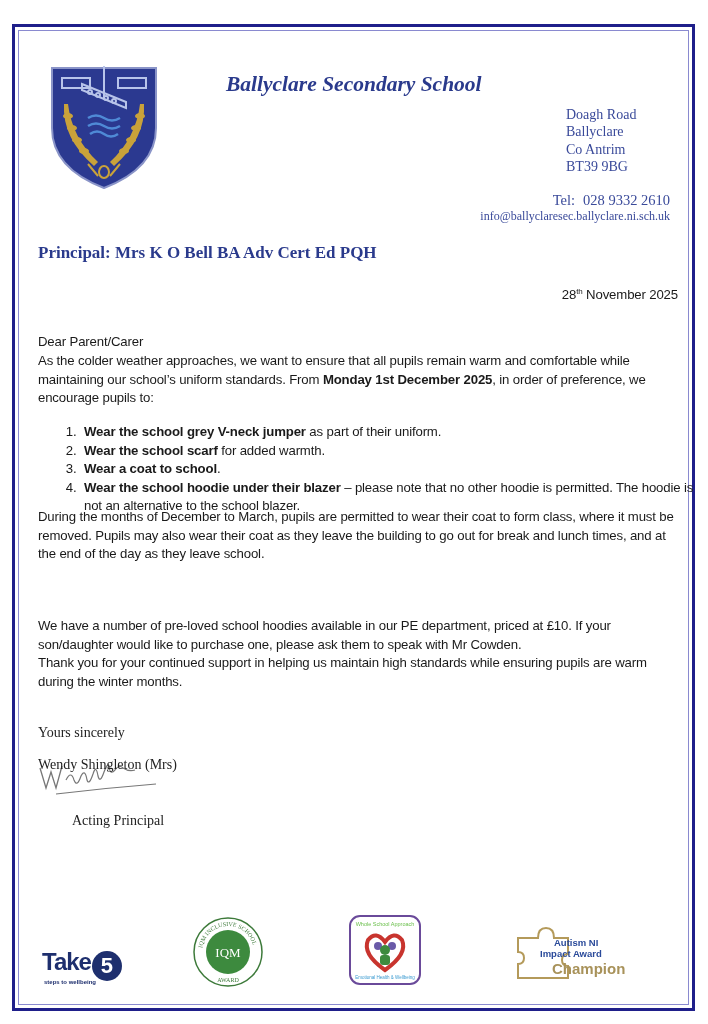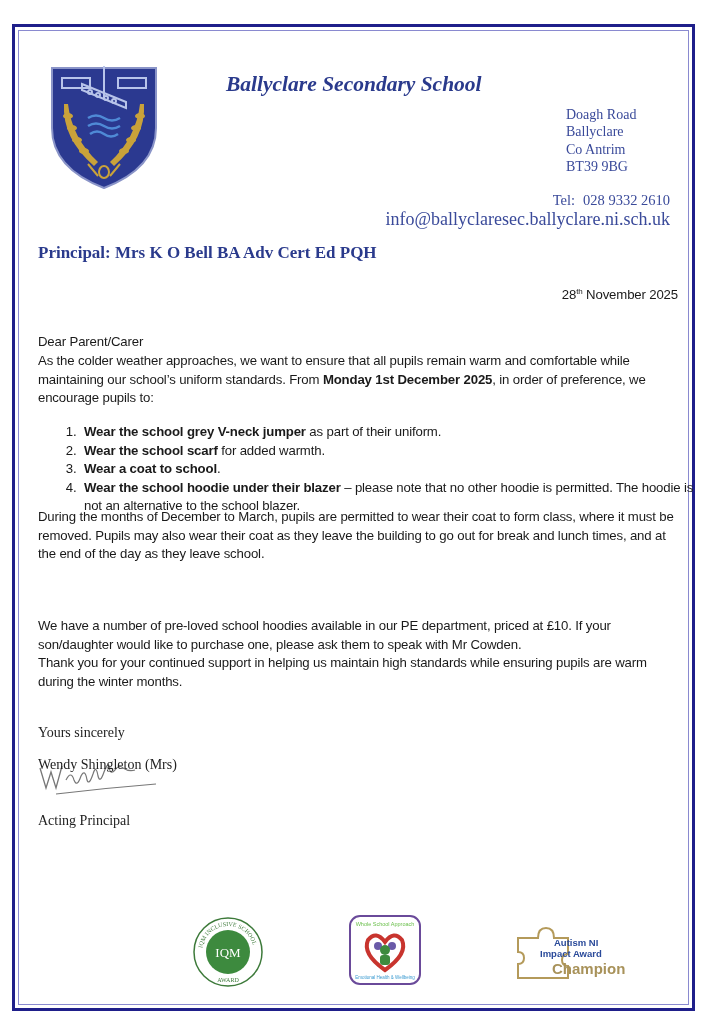--- a/index.html
+++ b/index.html
@@ -4,21 +4,21 @@
 <style>
   html, body { margin:0; padding:0; background:#ffffff; }
   body { width:708px; height:1024px; position:relative; overflow:hidden; font-family:"Liberation Sans", sans-serif; color:#1a1a1a; }
   .frame { position:absolute; left:12px; top:24px; width:683px; height:987px; box-sizing:border-box; border:3px solid #1f1f8a; }
   .frame-inner { position:absolute; left:3px; top:3px; right:3px; bottom:3px; border:1.5px solid #8a8ad0; }
   .crest { position:absolute; left:44px; top:58px; width:120px; height:134px; }
   .school-name { position:absolute; left:226px; top:72px; font-family:"Liberation Serif", serif; font-style:italic; font-weight:bold; font-size:21.5px; color:#2a3a8c; }
   .address { position:absolute; left:566px; top:106px; font-family:"Liberation Serif", serif; font-size:14px; line-height:17.3px; color:#3a4a9a; }
   .tel { position:absolute; right:38px; top:192px; font-family:"Liberation Serif", serif; font-size:14.5px; color:#3a4a9a; text-align:right; }
   .tel .lbl { margin-right:8px; }
-  .email { position:absolute; right:38px; top:209px; font-family:"Liberation Serif", serif; font-size:18px; color:#3a4a9a; }
+  .email { position:absolute; right:38px; top:209px; font-family:"Liberation Serif", serif; font-size:12px; color:#3a4a9a; }
   .principal { position:absolute; left:38px; top:243px; font-family:"Liberation Serif", serif; font-weight:bold; font-size:17px; color:#2a3a8c; }
   .body-text { position:absolute; left:38px; width:640px; font-family:"Liberation Sans", sans-serif; font-size:13.2px; line-height:18.5px; color:#1a1a1a; letter-spacing:-0.15px; }
   .date sup { font-size:8px; }
   ol.pref { position:absolute; left:38px; top:423px; width:630px; margin:0; padding:0 0 0 42px; font-size:13.2px; line-height:18.5px; letter-spacing:-0.15px; }
   ol.pref li { padding-left:4px; }
   .closing { position:absolute; left:38px; font-family:Liberation Serif, serif; font-size:14px; line-height:17.5px; color:#222; }
   .signature { position:absolute; left:36px; top:758px; width:130px; height:40px; }
   .logos { position:absolute; left:0; top:910px; width:708px; height:80px; }
   .logo { position:absolute; }
   .take5 { left:42px; top:38px; }
@@ -106,23 +106,27 @@
 
 <div class="closing" style="top:724px;">Yours sincerely</div>
 
 <svg class="signature" viewBox="0 0 130 40">
   <path d="M4 10 L10 30 L15 14 L20 30 L26 8" stroke="#777" stroke-width="1.3" fill="none"></path>
   <path d="M30 22 q5 -10 8 0 q3 8 7 -4 q4 -8 6 4 q2 6 6 -6 q3 -10 5 2 q2 8 6 -4 q4 -10 5 -6 q1 10 6 4 q4 -6 8 -2 q6 4 12 2" stroke="#777" stroke-width="1.2" fill="none"></path>
   <path d="M20 36 Q70 30 120 26" stroke="#777" stroke-width="1.2" fill="none"></path>
 </svg>
 
 <div class="closing" style="top:756px;">Wendy Shingleton (Mrs)</div>
-<div class="closing" style="top:812px;">Acting Principal</div>
+<div class="closing" style="top:812px;margin-left:34px;">Acting Principal</div>
 
 <div class="logos">
+  <div class="logo take5">
+    <span class="word">Take</span><span class="five">5</span>
+    <span class="sub">steps to wellbeing</span>
+  </div>
 
   <svg class="logo iqm" viewBox="0 0 72 72">
     <circle cx="36" cy="36" r="34" fill="#fff" stroke="#3d7a3a" stroke-width="1.5"></circle>
     <circle cx="36" cy="36" r="22" fill="#3d8a3e"></circle>
     <text x="36" y="41" text-anchor="middle" font-family="Liberation Serif, serif" font-size="13" fill="#fff">IQM</text>
     <path id="iqmTop" d="M10 36 A26 26 0 0 1 62 36" fill="none"></path>
     <text font-family="Liberation Serif, serif" font-size="6" fill="#3d7a3a"><textPath href="#iqmTop" startOffset="4">IQM INCLUSIVE SCHOOL</textPath></text>
     <text x="36" y="66" text-anchor="middle" font-family="Liberation Serif, serif" font-size="6" fill="#3d7a3a">AWARD</text>
   </svg>
 

